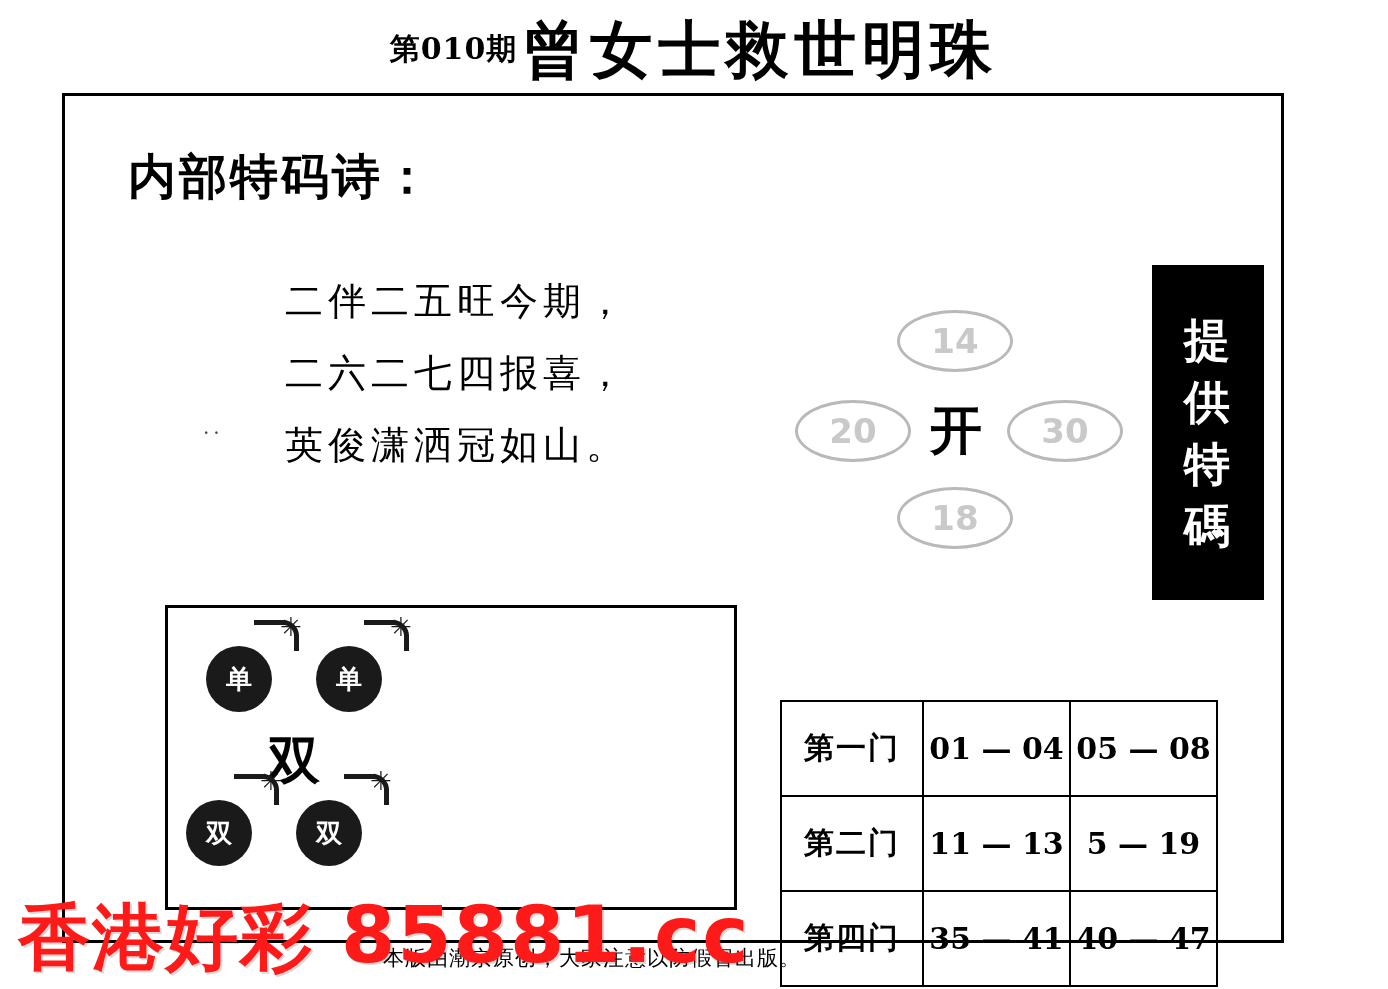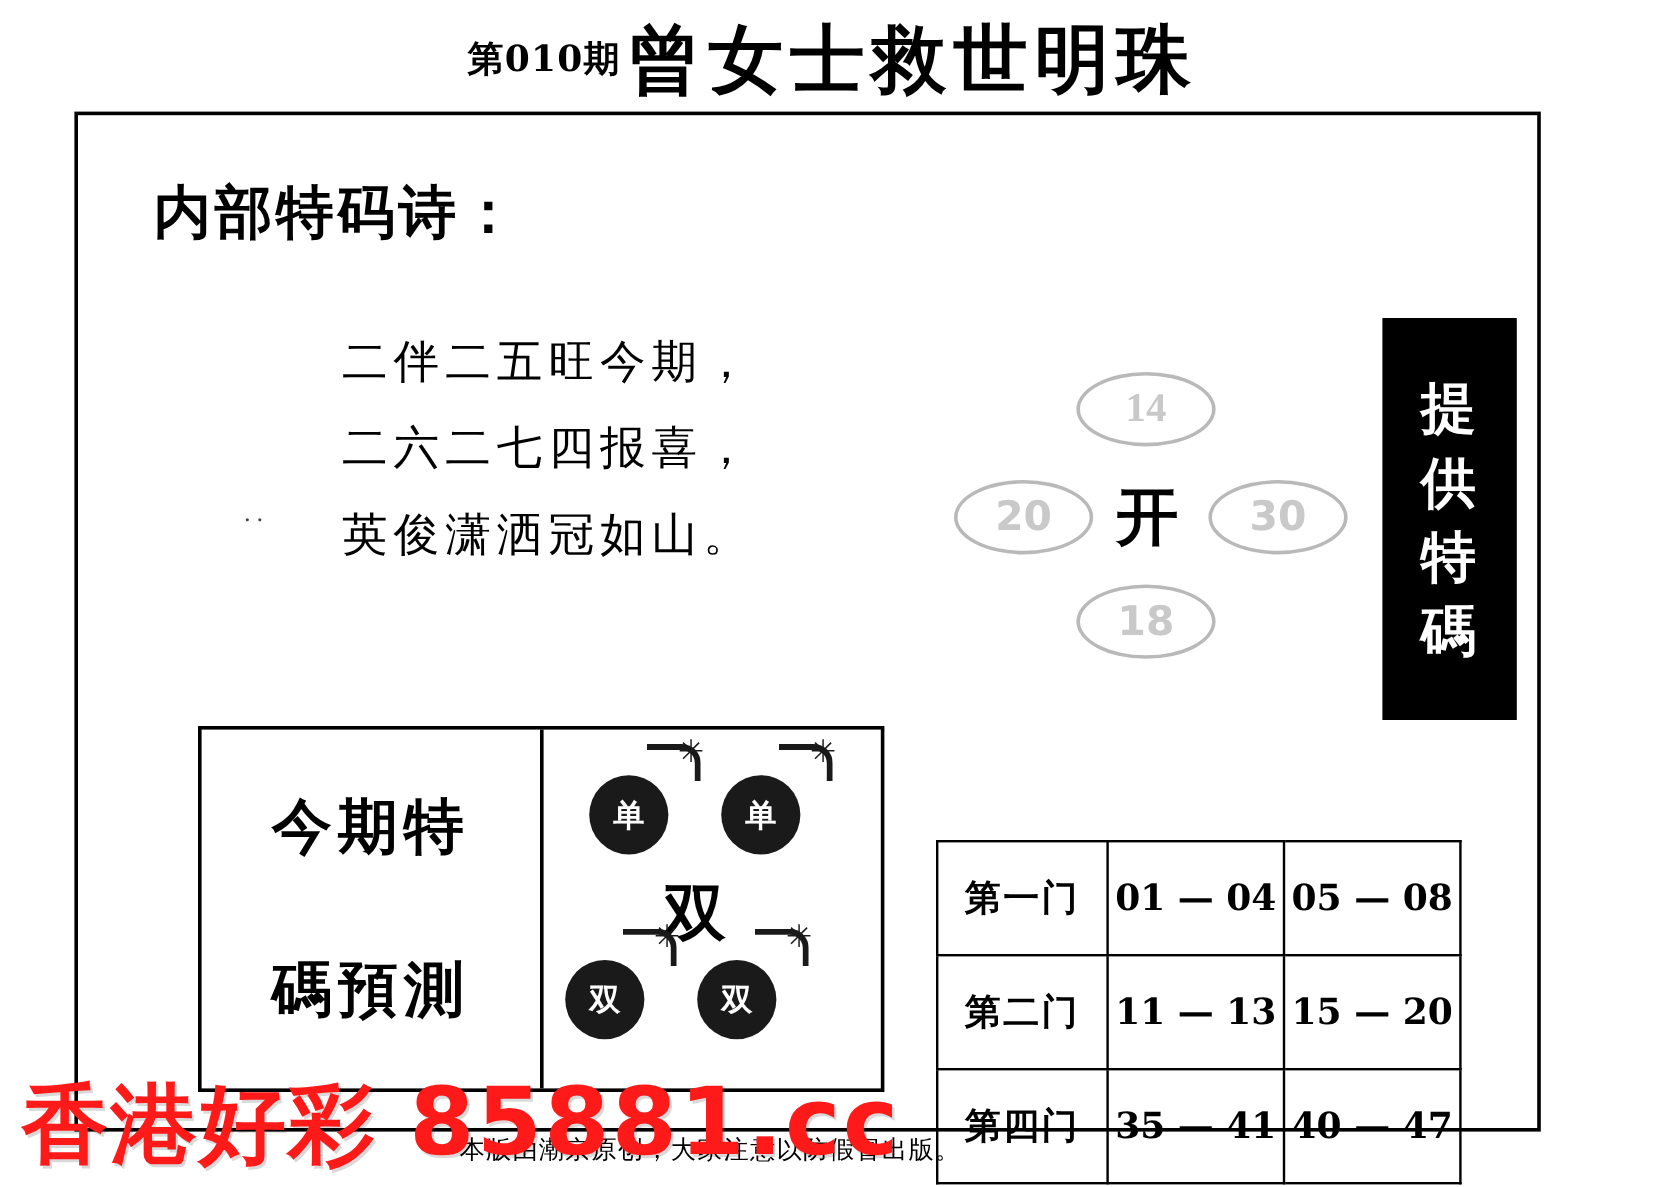--- a/index.html
+++ b/index.html
@@ -88,21 +88,21 @@
     color: #c9c9c9;
     font-size: 34px;
     font-weight: bold;
     display: flex;
     align-items: center;
     justify-content: center;
     background: #fff;
     font-family: "DejaVu Sans", "Liberation Sans", sans-serif;
     -webkit-text-stroke: 0;
   }
-  .ball-top  { left: 897px; top: 310px; font-family: Liberation Serif, serif; }
+  .ball-top  { left: 897px; top: 310px; }
   .ball-left { left: 795px; top: 400px; }
   .ball-right{ left: 1007px; top: 400px; }
   .ball-bot  { left: 897px; top: 487px; }
   .ball-center {
     position: absolute;
     left: 920px; top: 398px;
     width: 72px; height: 66px;
     font-size: 52px;
     font-weight: bold;
     display: flex;
@@ -263,24 +263,20 @@
   <div class="ball-center">开</div>
 
   <div class="banner">
     <span>提</span>
     <span>供</span>
     <span>特</span>
     <span>碼</span>
   </div>
 
   <div class="pred-box">
-    <div class="pred-left">
-      <div>今期特</div>
-      <div>碼預測</div>
-    </div>
     <div class="pred-right">
 
       <div class="bomb bomb-1">
         <span>单</span>
       </div>
       <div class="fuse" style="left:86px; top:12px;"></div>
       <div class="spark" style="left:112px; top:6px;">✳</div>
 
       <div class="bomb bomb-2">
         <span>单</span>
@@ -307,21 +303,21 @@
   <table class="range-table">
     <tbody>
       <tr>
         <td class="label">第一门</td>
         <td>01 — 04</td>
         <td>05 — 08</td>
       </tr>
       <tr>
         <td class="label">第二门</td>
         <td>11 — 13</td>
-        <td>15 — 20</td>
+        <td>5 — 19</td>
       </tr>
       <tr>
         <td class="label">第四门</td>
         <td>35 — 41</td>
         <td>40 — 47</td>
       </tr>
     </tbody>
   </table>
 
   <div class="footer-note">本版由潮京原创，大家注意以防假冒出版。</div>

